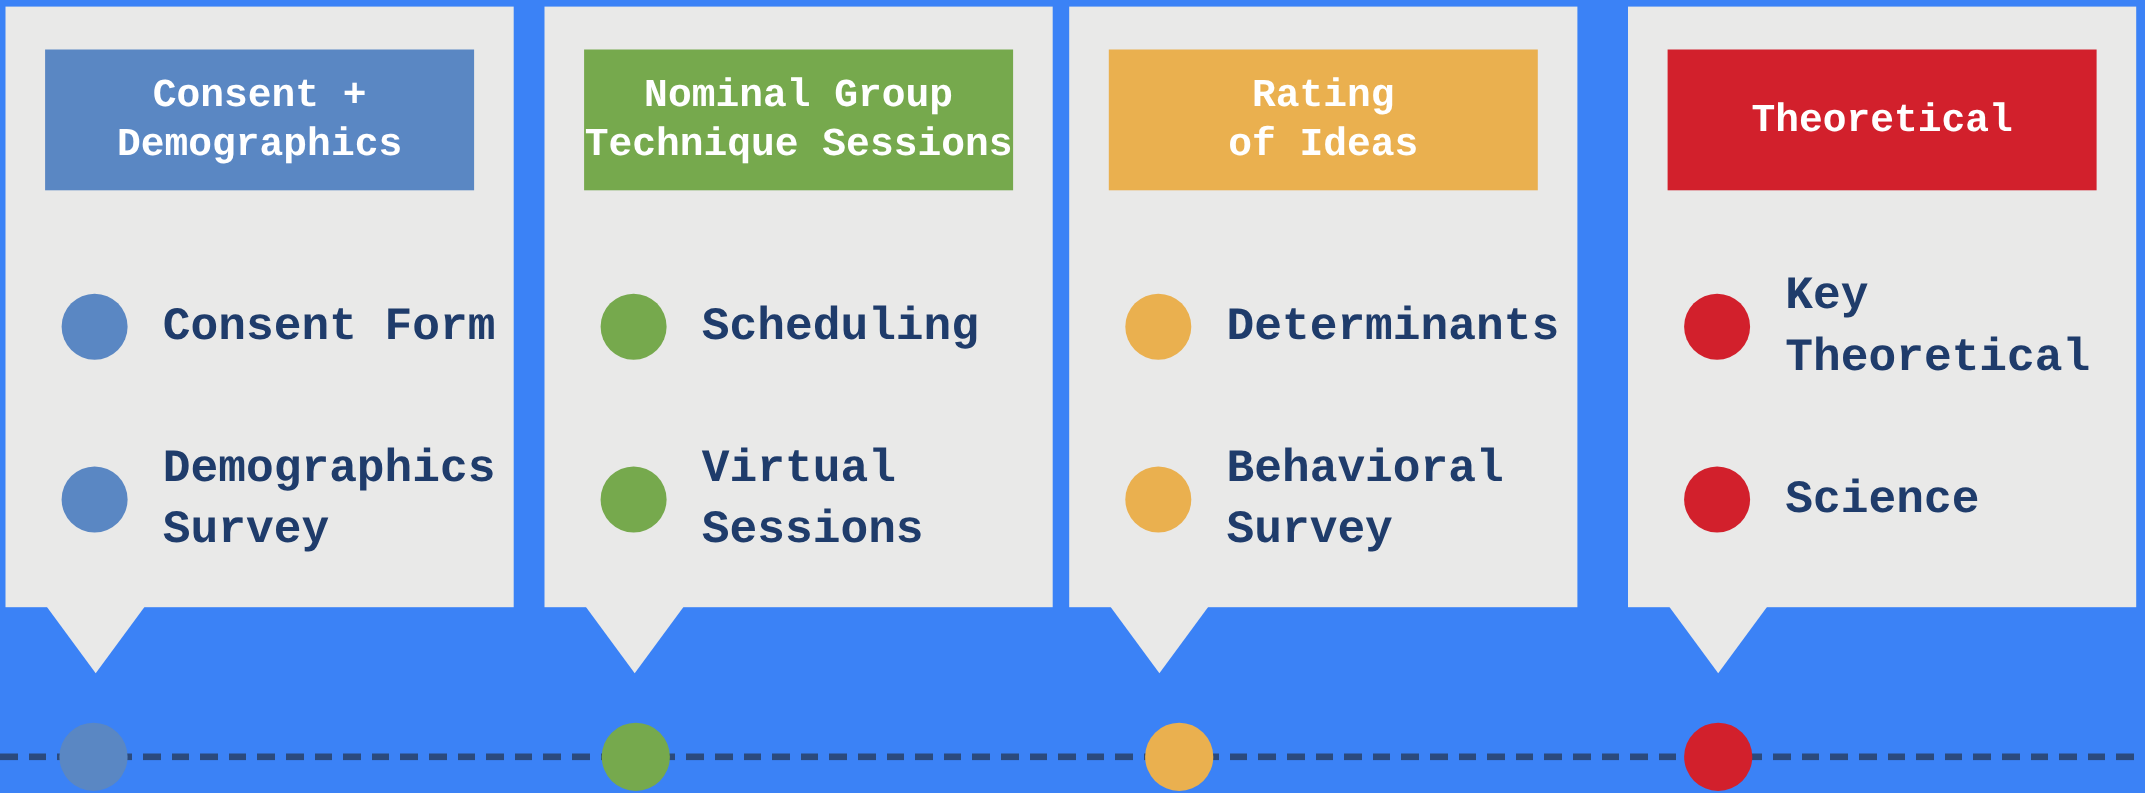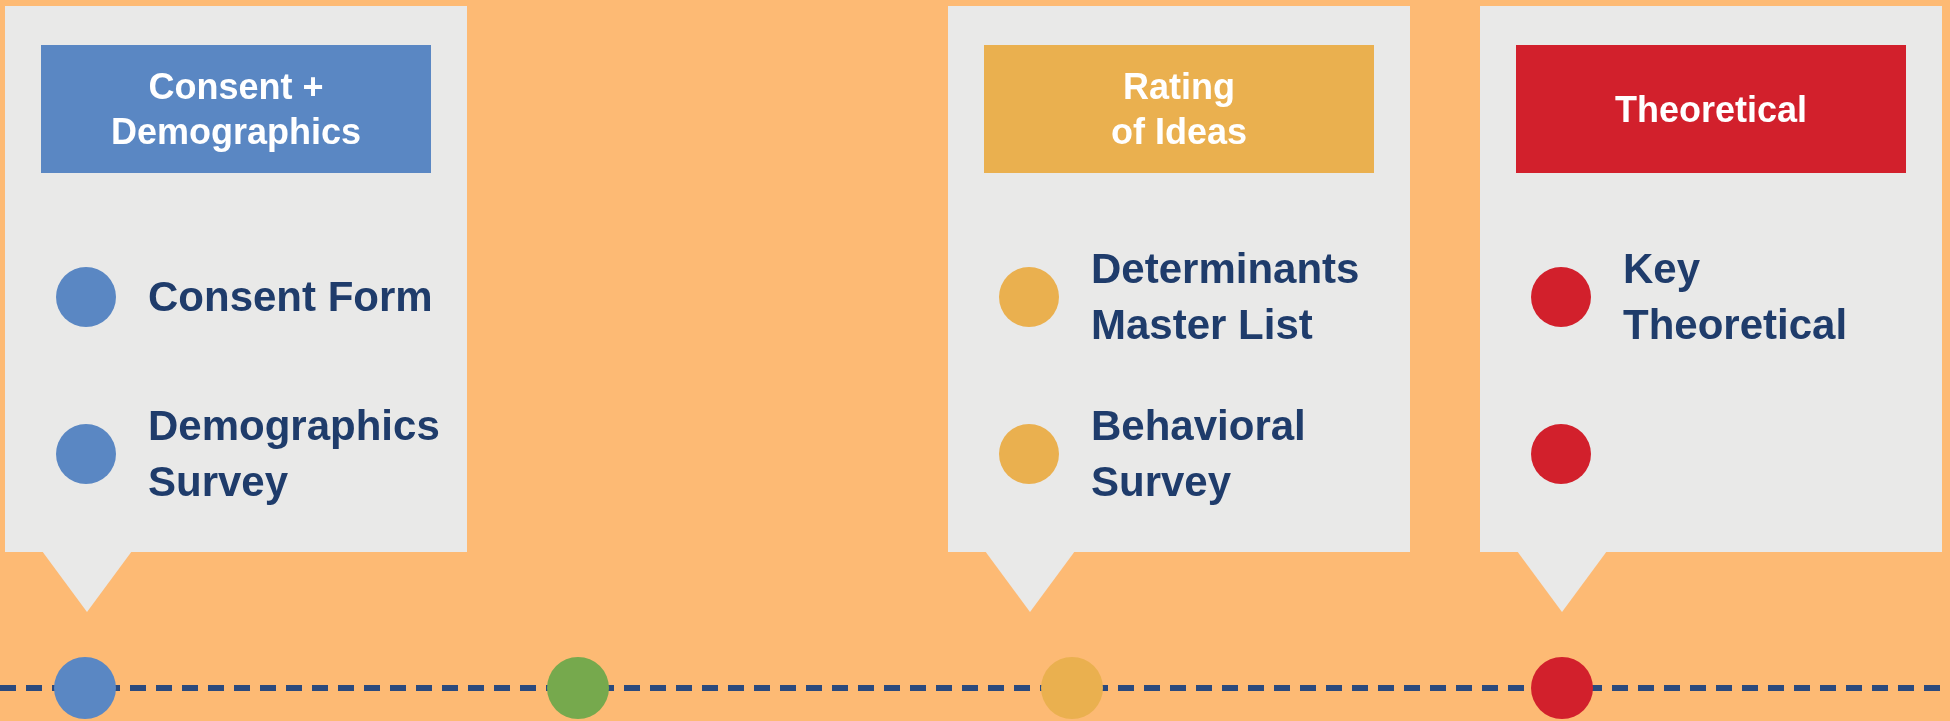--- a/index.html
+++ b/index.html
@@ -1,21 +1,21 @@
 <!DOCTYPE html>
 <html><head>
 <meta charset="utf-8">
 <style>
   html,body{margin:0;padding:0;background:#ffffff;}
   .page{
     position:relative;
     width:1950px;height:721px;
-    background:#fdba74;
+    background:#3b82f6;
     overflow:hidden;
-    font-family:Liberation Sans, sans-serif;
+    font-family:Liberation Mono, monospace;
     font-weight:bold;
   }
   .card{
     position:absolute;
     top:6px;height:546px;width:462px;
     background:#e9e9e8;
   }
   .card-header{
     position:absolute;
     top:39px;left:36px;right:36px;height:128px;
@@ -80,31 +80,51 @@
     <div class="row row-2">
       <span class="bullet" style="background-color: rgb(90, 135, 195);"></span>
       <div class="item-text">
         <div>Demographics</div>
         <div>Survey</div>
       </div>
     </div>
     <div class="tail"></div>
   </div>
 
+  <div class="card" style="left:495px">
+    <div class="card-header" style="background-color: rgb(118, 169, 77);">
+      <div>Nominal Group</div>
+      <div>Technique Sessions</div>
+    </div>
+    <div class="row row-1">
+      <span class="bullet" style="background-color: rgb(118, 169, 77);"></span>
+      <div class="item-text">
+        <div>Scheduling</div>
+        <div></div>
+      </div>
+    </div>
+    <div class="row row-2">
+      <span class="bullet" style="background-color: rgb(118, 169, 77);"></span>
+      <div class="item-text">
+        <div>Virtual</div>
+        <div>Sessions</div>
+      </div>
+    </div>
+    <div class="tail"></div>
+  </div>
 
-  <div class="card" style="left:948px">
+  <div class="card" style="left:972px">
     <div class="card-header" style="background-color: rgb(234, 176, 79);">
       <div>Rating</div>
       <div>of Ideas</div>
     </div>
     <div class="row row-1">
       <span class="bullet" style="background-color: rgb(234, 176, 79);"></span>
       <div class="item-text">
         <div>Determinants</div>
-        <div>Master List</div>
       </div>
     </div>
     <div class="row row-2">
       <span class="bullet" style="background-color: rgb(234, 176, 79);"></span>
       <div class="item-text">
         <div>Behavioral</div>
         <div>Survey</div>
       </div>
     </div>
     <div class="tail"></div>
@@ -117,20 +137,21 @@
     <div class="row row-1">
       <span class="bullet" style="background-color: rgb(210, 32, 44);"></span>
       <div class="item-text">
         <div>Key</div>
         <div>Theoretical</div>
       </div>
     </div>
     <div class="row row-2">
       <span class="bullet" style="background-color: rgb(210, 32, 44);"></span>
       <div class="item-text">
+        <div>Science</div>
       </div>
     </div>
     <div class="tail"></div>
   </div>
 
   <div class="timeline"></div>
   <div class="tdot" style="left: 54px; background-color: rgb(90, 135, 195);"></div>
   <div class="tdot" style="left: 547px; background-color: rgb(118, 169, 77);"></div>
   <div class="tdot" style="left: 1041px; background-color: rgb(234, 176, 79);"></div>
   <div class="tdot" style="left: 1531px; background-color: rgb(210, 32, 44);"></div>

